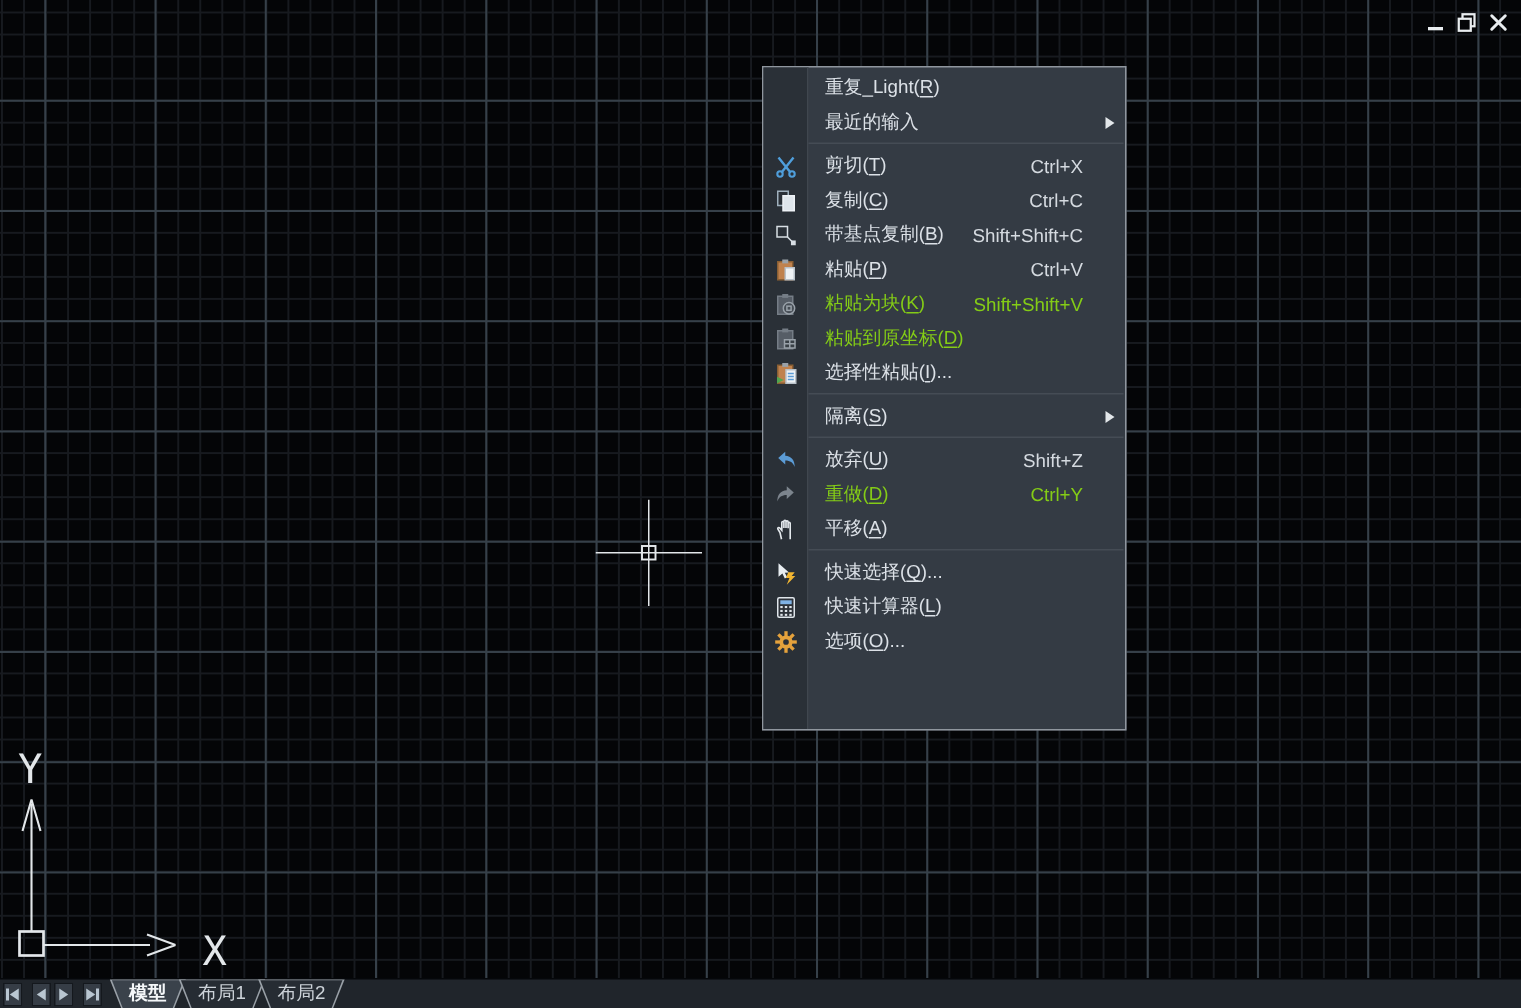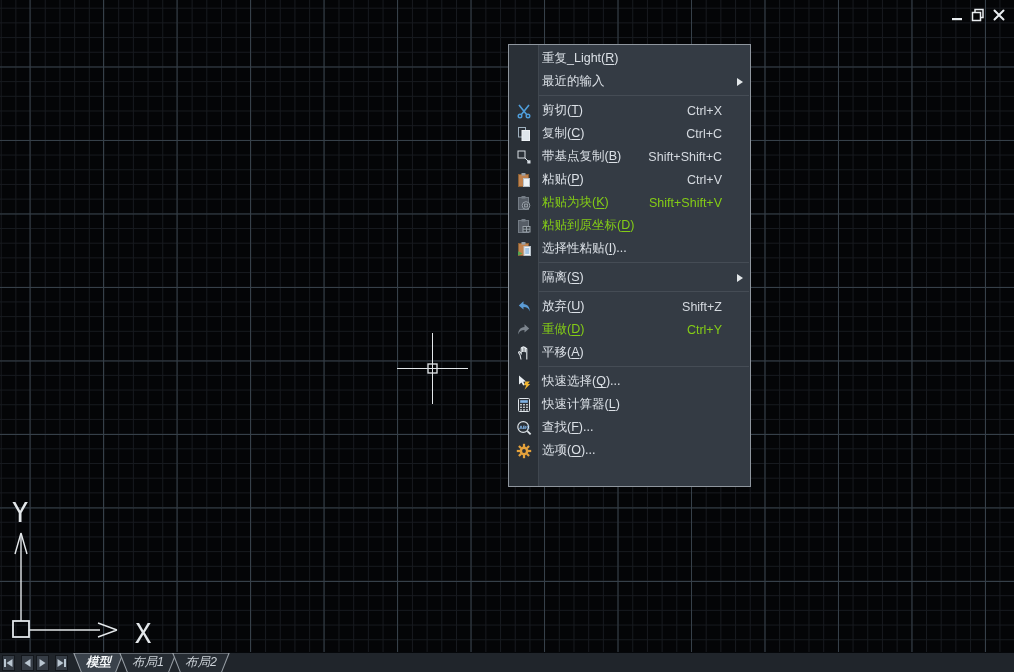--- a/index.html
+++ b/index.html
@@ -27,40 +27,40 @@
 
   
   .context-menu{position:absolute;left:508px;top:44px;width:243px;height:443px;
     box-sizing:border-box;border:1px solid #8f969e;background:#343b44;padding:2px 0;}
   .icon-strip{position:absolute;left:0;top:0;bottom:0;width:29px;background:#2a3037;
     border-right:1px solid #40474f;}
   .context-menu ul{margin:0;padding:0;list-style:none;position:relative;}
   .mi{height:23px;display:flex;align-items:center;position:relative;
     font-size:12.5px;color:#dce1e7;cursor:default;white-space:nowrap;}
   .mi .ic{width:29px;flex:none;display:flex;align-items:center;justify-content:center;}
-  .mi .label{margin-left:4px;}
+  .mi .label{margin-left:12px;}
   .mi .label u{text-underline-offset:2px;}
   .mi .shortcut{margin-left:auto;padding-right:28px;color:#d5dae0;}
   .mi.disabled .label,.mi.disabled .shortcut{color:#84cc16;}
   .sub-arrow{position:absolute;right:7px;top:50%;transform:translateY(-50%);
     width:0;height:0;border-left:6px solid #e3e7ea;border-top:4.5px solid transparent;
     border-bottom:4.5px solid transparent;}
   li.sep{height:1px;background:#454c55;margin:2px 1px 3px 30px;}
 
   
   .tab-bar{position:absolute;left:0;bottom:0;width:1014px;height:20px;background:#20252b;
     border-top:1px solid #05070a;display:flex;align-items:center;box-sizing:border-box;}
   .tab-nav{display:flex;gap:2px;margin-left:2px;}
   .nav-btn{width:13px;height:16px;background:#363d46;border:1px solid #14181d;
     display:flex;align-items:center;justify-content:center;cursor:pointer;box-sizing:border-box;}
   .nav-btn:nth-child(1){margin-right:4px;}
   .nav-btn:nth-child(3){margin-right:4px;}
   .tabs{display:flex;margin-left:10px;height:20px;}
   .tab{position:relative;height:20px;padding:0 13px;margin-left:-5px;cursor:pointer;
-    clip-path:polygon(0 0,100% 0,calc(100% - 8px) 100%,8px 100%);background:#9aa1a8;font-style:italic;}
+    clip-path:polygon(0 0,100% 0,calc(100% - 8px) 100%,8px 100%);background:#9aa1a8;}
   .tab .fill{position:absolute;inset:0;background:#262c33;
     clip-path:polygon(1.6px 1px,calc(100% - 1.6px) 1px,calc(100% - 9px) 100%,9px 100%);}
   .tab.active .fill{background:#3a424b;}
   .tab .t-label{position:relative;display:block;line-height:19px;font-size:12.5px;
     color:#ccd2d8;text-align:center;}
   .tab.active .t-label{color:#f4f7f9;font-weight:bold;}
 </style>
 </head>
 <body>
 
@@ -259,31 +259,20 @@
                   <rect x="10.2" y="12.2" width="1.6" height="1.4"></rect>
                 </g>
               </svg>
             </span>
             <span class="label">快速计算器(<u>L</u>)</span>
             <span class="shortcut"></span>
           </li>
           <li class="mi">
             <span class="ic">
               <svg width="16" height="16" viewBox="0 0 16 16">
-                <circle cx="7.2" cy="7" r="5.4" fill="none" stroke="#dfe5ea" stroke-width="1.2"></circle>
-                <text x="3.2" y="8.8" font-size="4.6" fill="#7fb2e5" font-weight="bold" font-family="DejaVu Sans, sans-serif">ABC</text>
-                <path d="M11.4 11.2 L14.6 14.4" stroke="#dfe5ea" stroke-width="1.8"></path>
-              </svg>
-            </span>
-            <span class="label">查找(<u>F</u>)...</span>
-            <span class="shortcut"></span>
-          </li>
-          <li class="mi">
-            <span class="ic">
-              <svg width="16" height="16" viewBox="0 0 16 16">
                 <g fill="#e5a23c">
                   <rect x="6.9" y="0.8" width="2.2" height="3.2" transform="rotate(0 8 8)"></rect>
                   <rect x="6.9" y="0.8" width="2.2" height="3.2" transform="rotate(45 8 8)"></rect>
                   <rect x="6.9" y="0.8" width="2.2" height="3.2" transform="rotate(90 8 8)"></rect>
                   <rect x="6.9" y="0.8" width="2.2" height="3.2" transform="rotate(135 8 8)"></rect>
                   <rect x="6.9" y="0.8" width="2.2" height="3.2" transform="rotate(180 8 8)"></rect>
                   <rect x="6.9" y="0.8" width="2.2" height="3.2" transform="rotate(225 8 8)"></rect>
                   <rect x="6.9" y="0.8" width="2.2" height="3.2" transform="rotate(270 8 8)"></rect>
                   <rect x="6.9" y="0.8" width="2.2" height="3.2" transform="rotate(315 8 8)"></rect>
                   <circle cx="8" cy="8" r="4.4"></circle>

